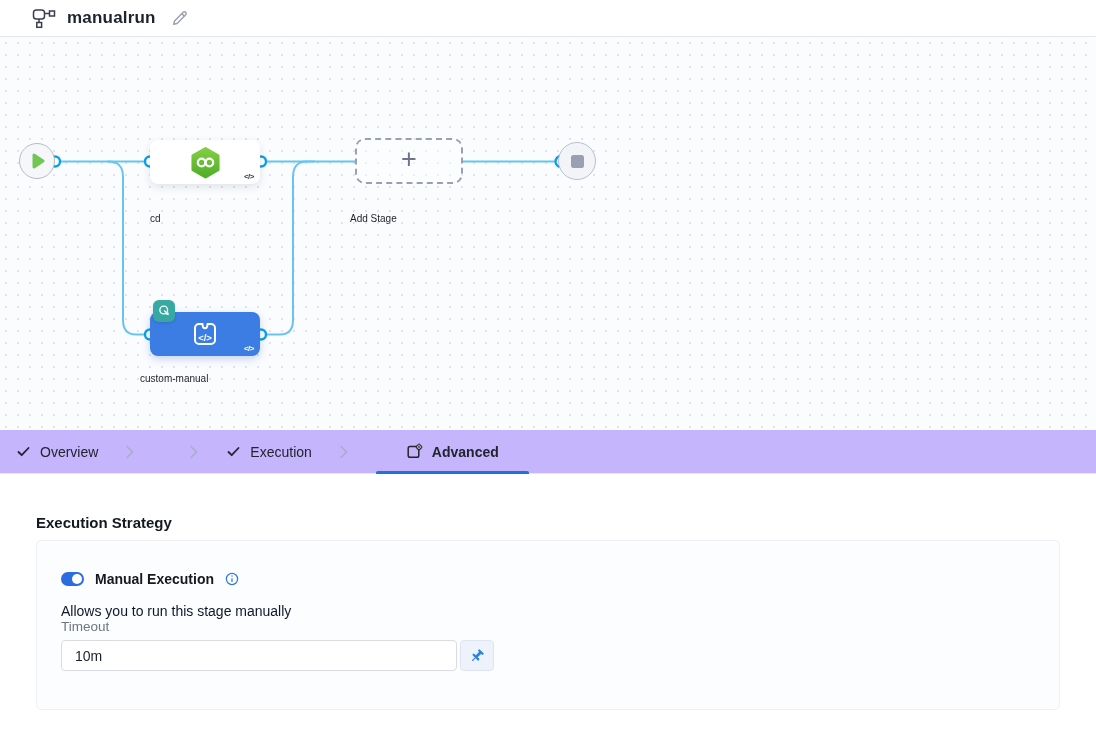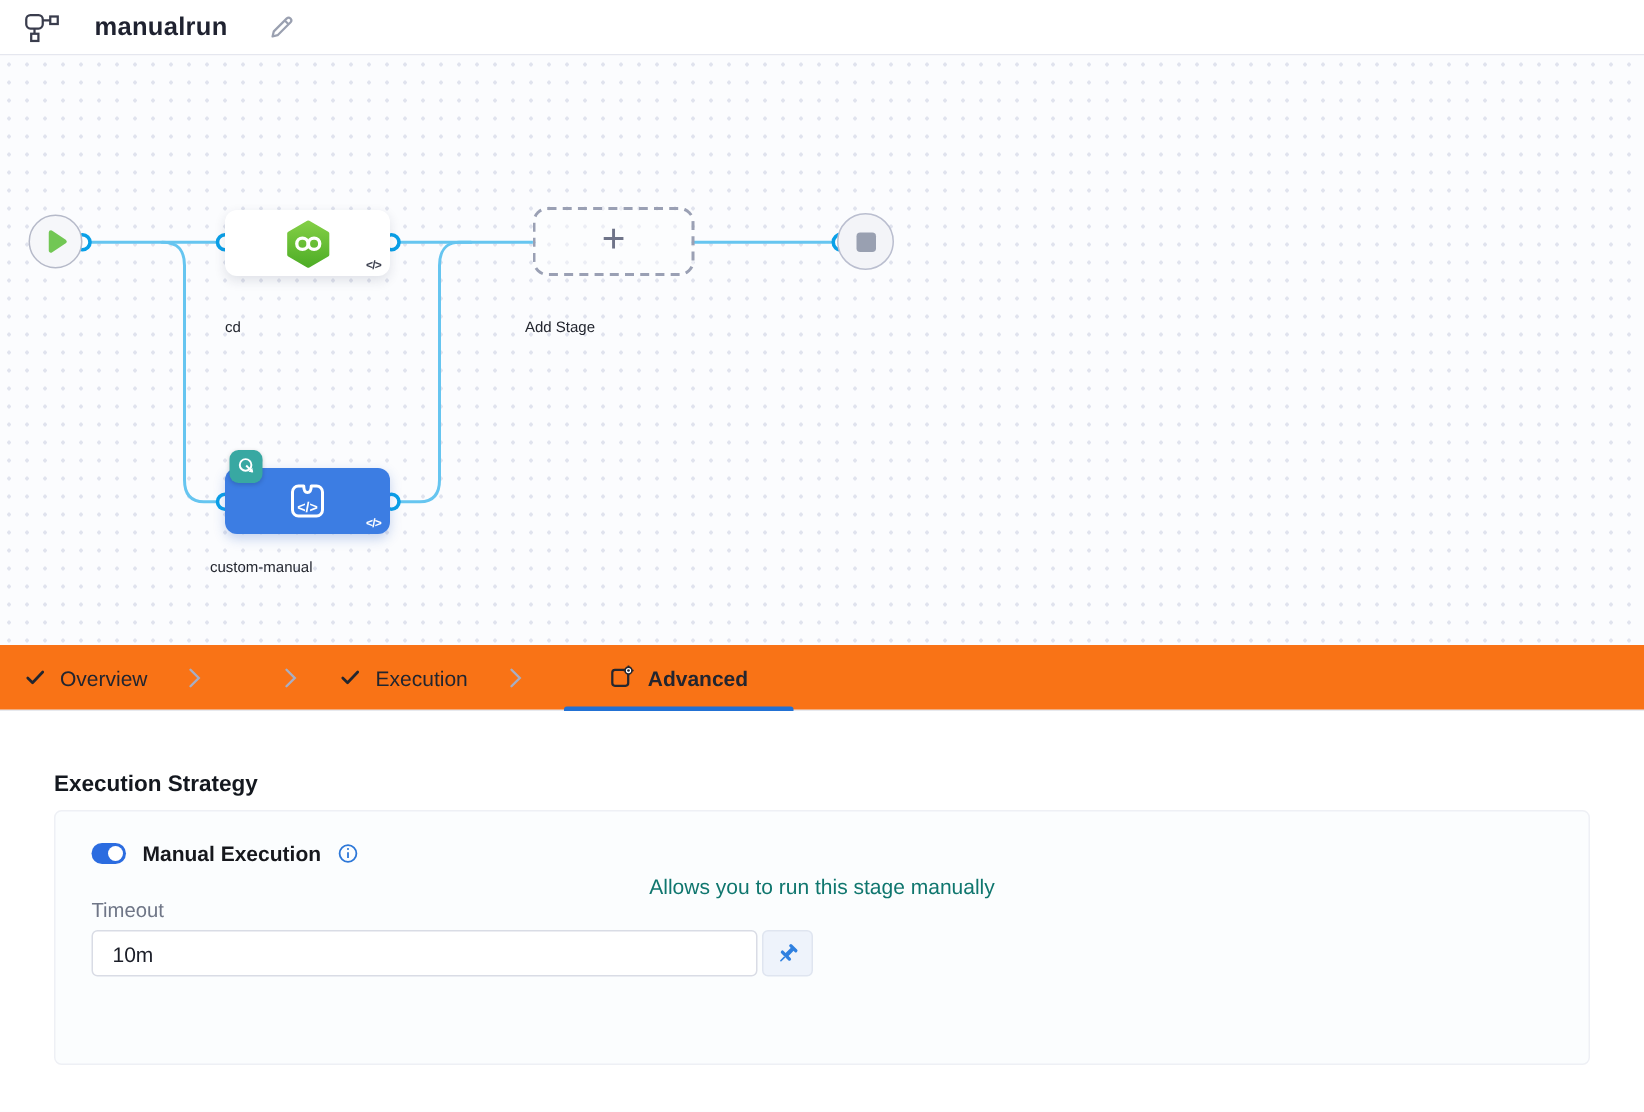--- a/index.html
+++ b/index.html
@@ -1,20 +1,20 @@
 <!DOCTYPE html>
 <html><head>
 <meta charset="utf-8">
 <style>
   * { margin:0; padding:0; box-sizing:border-box; }
   body { font-family:"Liberation Sans", sans-serif; background:#fff; }
   .app { position:relative; width:1096px; height:741px; background:#fff; overflow:hidden; }
 
   
-  .header { height:37px; display:flex; align-items:center; padding:0 16px; border-bottom:1px solid #e5e7ef; background:#fff;gap:12px; }
+  .header { height:37px; display:flex; align-items:center; padding:0 32px; border-bottom:1px solid #e5e7ef; background:#fff; }
   .header .pipe-icon { display:flex; margin-right:11px; }
   .header .title { font-size:17px; font-weight:bold; color:#1f2230; letter-spacing:.2px; }
   .header .edit-btn { margin-left:14px; display:flex; cursor:pointer; }
 
   
   .canvas { position:relative; height:393px; background-color:#fbfcfe;
     background-image:radial-gradient(circle, #e0e3ee 1.2px, transparent 1.4px);
     background-size:12px 12px; overflow:hidden; }
   .edges { position:absolute; left:0; top:0; }
 
@@ -30,40 +30,40 @@
   .code-glyph { position:absolute; right:6px; bottom:3px; font-size:8px; font-weight:bold; color:#3b3f4e; letter-spacing:-.5px; }
   .custom-node .code-glyph { color:#fff; }
   .stage-badge { position:absolute; left:3px; top:-12px; width:22px; height:22px; border-radius:6px; background:#38a8a2; display:flex; align-items:center; justify-content:center; box-shadow:0 1px 3px rgba(0,0,0,.15); }
 
   .add-stage-node { position:absolute; left:355px; top:101px; width:108px; height:46px; border:2px dashed #9aa0b4; border-radius:10px; display:flex; align-items:center; justify-content:center; cursor:pointer; background:rgba(255,255,255,.4); }
   .plus-glyph { font-size:27px; font-weight:300; color:#6f7489; line-height:1; margin-top:-3px; }
 
   .node-label { position:absolute; text-align:left; font-size:10px; color:#23262f; }
 
   
-  .tabbar { height:44px; display:flex; align-items:center; padding-left:16px; border-bottom:1px solid #e7e9ee; background:#f97316; }
+  .tabbar { height:44px; display:flex; align-items:center; padding-left:16px; border-bottom:1px solid #e7e9ee; background:#c4b5fd; }
   .tab { position:relative; height:100%; display:flex; align-items:center; gap:9px; font-size:14px; color:#22252f; cursor:pointer; }
   .tab .ticon { display:flex; }
   .tab.active { font-weight:bold; padding:0 30px; }
   .tab.active .underline { position:absolute; left:0; right:0; bottom:-1px; height:3px; background:#2271d4; border-radius:2px 2px 0 0; }
   .tab-sep { margin:0 27px; display:flex; }
 
   
   .content { position:relative; height:267px; background:#fff; }
   .section-heading { margin:40px 0 0 36px; font-size:15px; font-weight:bold; color:#14181f; }
-  .card { margin:9px 36px 0; height:170px; background:#fbfdfe; border:1px solid #eef0f5; border-radius:5px; padding:20px 24px; }
+  .card { margin:9px 36px 0; height:170px; background:#fbfdfe; border:1px solid #eef0f5; border-radius:5px; padding:30px 24px; }
   .toggle-row { display:flex; align-items:center; gap:11px; }
   .toggle { position:relative; width:23px; height:14px; border-radius:8px; background:#2b6ce0; cursor:pointer; flex:none; }
   .toggle .knob { position:absolute; right:2px; top:2px; width:10px; height:10px; border-radius:50%; background:#fff; }
   .toggle-label { font-size:14px; font-weight:bold; color:#16181d; }
   .info-icon { display:flex; cursor:pointer; }
-  .toggle-desc { margin-top:6px; font-size:14px; color:#0f766e;text-align:center; }
+  .toggle-desc { margin-top:16px; font-size:14px; color:#0f172a; }
   .field-label { font-size:13.5px; color:#6f7687; }
   .input-row { margin-top:6px; display:flex; align-items:stretch; gap:3px; }
-  .timeout-input { width:444px; height:31px; border:1px solid #d9dce5; border-radius:4px; padding:0 13px; font-size:14px; color:#1b1e28; font-family:"Liberation Sans",sans-serif; background:#fff; outline:none; }
+  .timeout-input { width:396px; height:31px; border:1px solid #d9dce5; border-radius:4px; padding:0 13px; font-size:14px; color:#1b1e28; font-family:"Liberation Sans",sans-serif; background:#fff; outline:none; }
   .pin-btn { width:34px; height:31px; background:#eef3fb; border:1px solid #dfe5f0; border-radius:4px; display:flex; align-items:center; justify-content:center; cursor:pointer; }
 </style>
 </head>
 <body>
 
 <div class="app">
 
   <div class="header">
     <span class="pipe-icon">
       <svg width="24" height="22" viewBox="0 0 24 22" fill="none" stroke="#3a3d4d" stroke-width="1.5">

